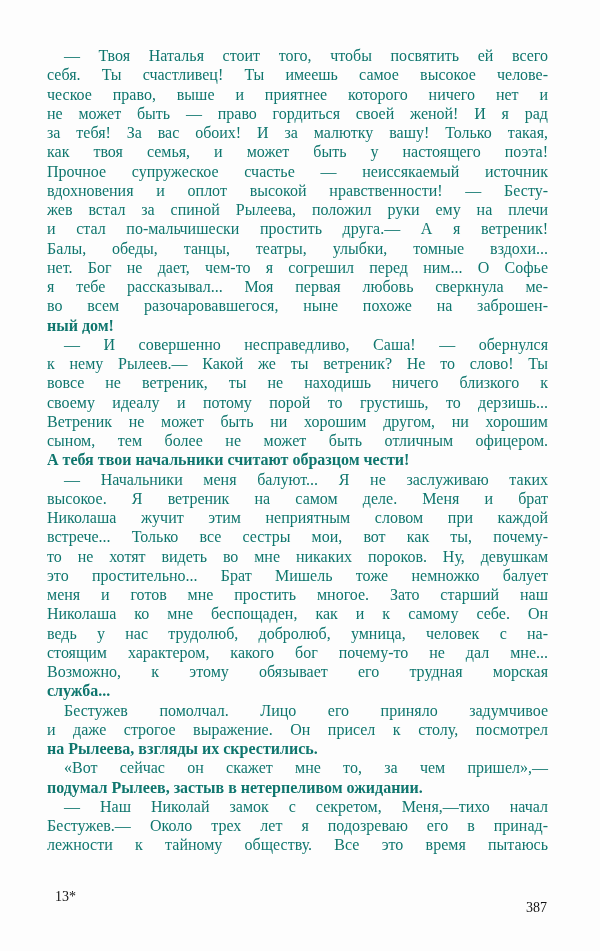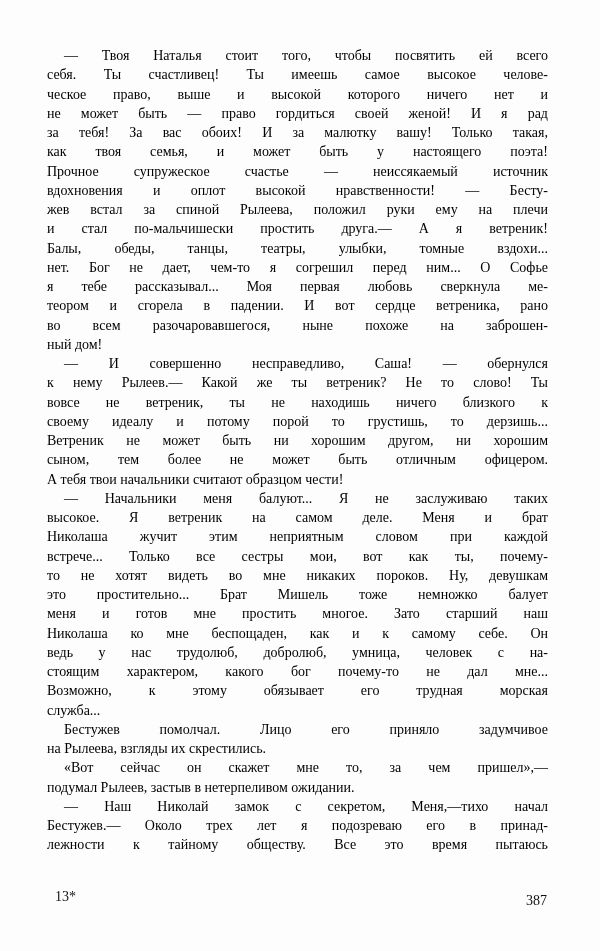--- a/index.html
+++ b/index.html
@@ -3,55 +3,54 @@
 <meta charset="utf-8">
 <style>
   html, body { margin: 0; padding: 0; background: #ffffff; }
   body { width: 600px; height: 951px; position: relative; overflow: hidden; }
   .page {
     position: absolute; left: 0; top: 0; width: 600px; height: 951px; background: #fdfdfd;
   }
   .text-block {
     position: absolute; left: 47px; top: 46px; width: 501px;
     font-family: "Liberation Serif", "DejaVu Serif", serif;
-    font-size: 14px; line-height: 19.25px; color: #000000;
+    font-size: 16px; line-height: 19.25px; color: #0f766e;
   }
   .line {
     display: block; height: 19.25px; white-space: nowrap;
     text-align: justify; text-align-last: justify;
   }
-  .line.last { text-align-last: left; }
+  .line.last { text-align-last: left; font-weight: bold; }
   .line.indent { padding-left: 17px; }
   .footer {
     position: absolute; top: 889px; left: 47px; width: 500px;
     font-family: "Liberation Serif", "DejaVu Serif", serif;
     font-size: 14px; color: #111;
   }
   .footer .sig { position: absolute; left: 8px; top: 0; }
-  .footer .pnum { position: absolute; right: 0; top: 4px; }
+  .footer .pnum { position: absolute; right: 0; top: 11px; }
 </style>
 </head>
 <body>
 
 <div class="page">
   <div class="text-block" id="text-block">
       <span class="line indent">— Твоя Наталья стоит того, чтобы посвятить ей всего</span>
       <span class="line">себя. Ты счастливец! Ты имеешь самое высокое челове-</span>
-      <span class="line">ческое право, выше и высокой которого ничего нет и</span>
+      <span class="line">ческое право, выше и приятнее которого ничего нет и</span>
       <span class="line">не может быть — право гордиться своей женой! И я рад</span>
       <span class="line">за тебя! За вас обоих! И за малютку вашу! Только такая,</span>
       <span class="line">как твоя семья, и может быть у настоящего поэта!</span>
       <span class="line">Прочное супружеское счастье — неиссякаемый источник</span>
       <span class="line">вдохновения и оплот высокой нравственности! — Бесту-</span>
       <span class="line">жев встал за спиной Рылеева, положил руки ему на плечи</span>
       <span class="line">и стал по-мальчишески простить друга.— А я ветреник!</span>
       <span class="line">Балы, обеды, танцы, театры, улыбки, томные вздохи...</span>
       <span class="line">нет. Бог не дает, чем-то я согрешил перед ним... О Софье</span>
       <span class="line">я тебе рассказывал... Моя первая любовь сверкнула ме-</span>
-      <span class="line">теором и сгорела в падении. И вот сердце ветреника, рано</span>
       <span class="line">во всем разочаровавшегося, ныне похоже на заброшен-</span>
       <span class="line last">ный дом!</span>
       <span class="line indent">— И совершенно несправедливо, Саша! — обернулся</span>
       <span class="line">к нему Рылеев.— Какой же ты ветреник? Не то слово! Ты</span>
       <span class="line">вовсе не ветреник, ты не находишь ничего близкого к</span>
       <span class="line">своему идеалу и потому порой то грустишь, то дерзишь...</span>
       <span class="line">Ветреник не может быть ни хорошим другом, ни хорошим</span>
       <span class="line">сыном, тем более не может быть отличным офицером.</span>
       <span class="line last">А тебя твои начальники считают образцом чести!</span>
       <span class="line indent">— Начальники меня балуют... Я не заслуживаю таких</span>
@@ -60,20 +59,21 @@
       <span class="line">встрече... Только все сестры мои, вот как ты, почему-</span>
       <span class="line">то не хотят видеть во мне никаких пороков. Ну, девушкам</span>
       <span class="line">это простительно... Брат Мишель тоже немножко балует</span>
       <span class="line">меня и готов мне простить многое. Зато старший наш</span>
       <span class="line">Николаша ко мне беспощаден, как и к самому себе. Он</span>
       <span class="line">ведь у нас трудолюб, добролюб, умница, человек с на-</span>
       <span class="line">стоящим характером, какого бог почему-то не дал мне...</span>
       <span class="line">Возможно, к этому обязывает его трудная морская</span>
       <span class="line last">служба...</span>
       <span class="line indent">Бестужев помолчал. Лицо его приняло задумчивое</span>
+      <span class="line">и даже строгое выражение. Он присел к столу, посмотрел</span>
       <span class="line last">на Рылеева, взгляды их скрестились.</span>
       <span class="line indent">«Вот сейчас он скажет мне то, за чем пришел»,—</span>
       <span class="line last">подумал Рылеев, застыв в нетерпеливом ожидании.</span>
       <span class="line indent">— Наш Николай замок с секретом, Меня,—тихо начал</span>
       <span class="line">Бестужев.— Около трех лет я подозреваю его в принад-</span>
       <span class="line">лежности к тайному обществу. Все это время пытаюсь</span>
     </div>
   <div class="footer">
     <span class="sig">13*</span>
     <span class="pnum">387</span>

